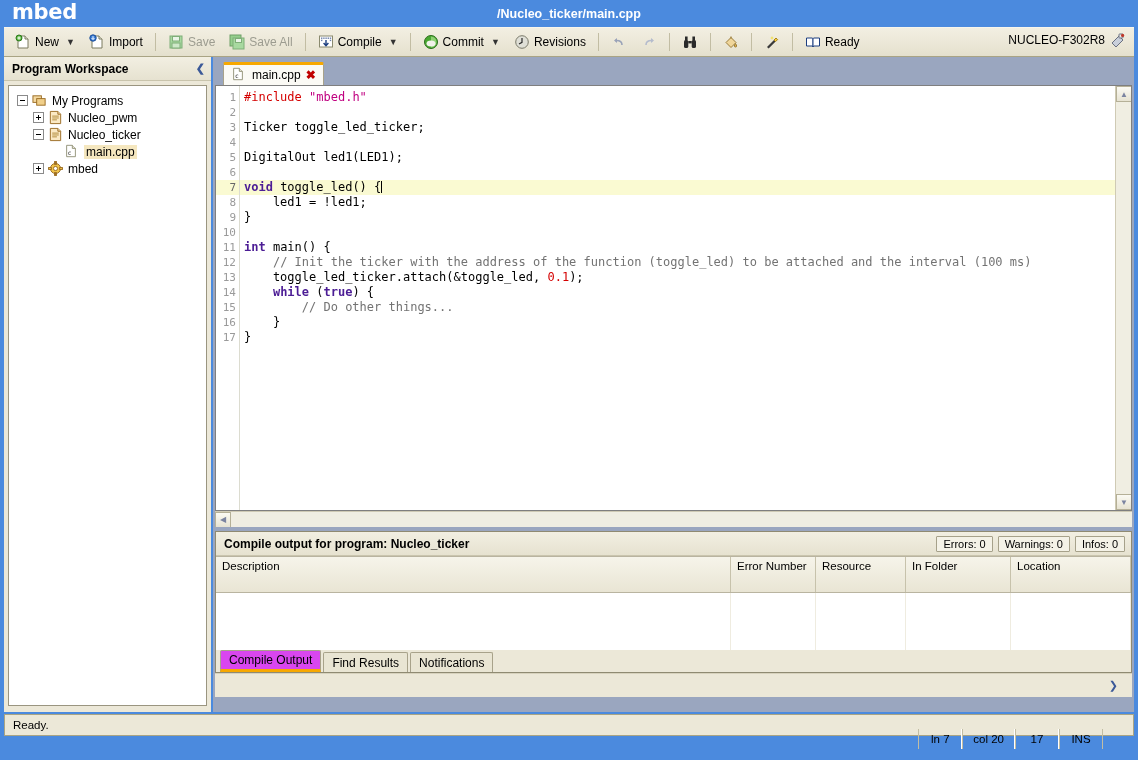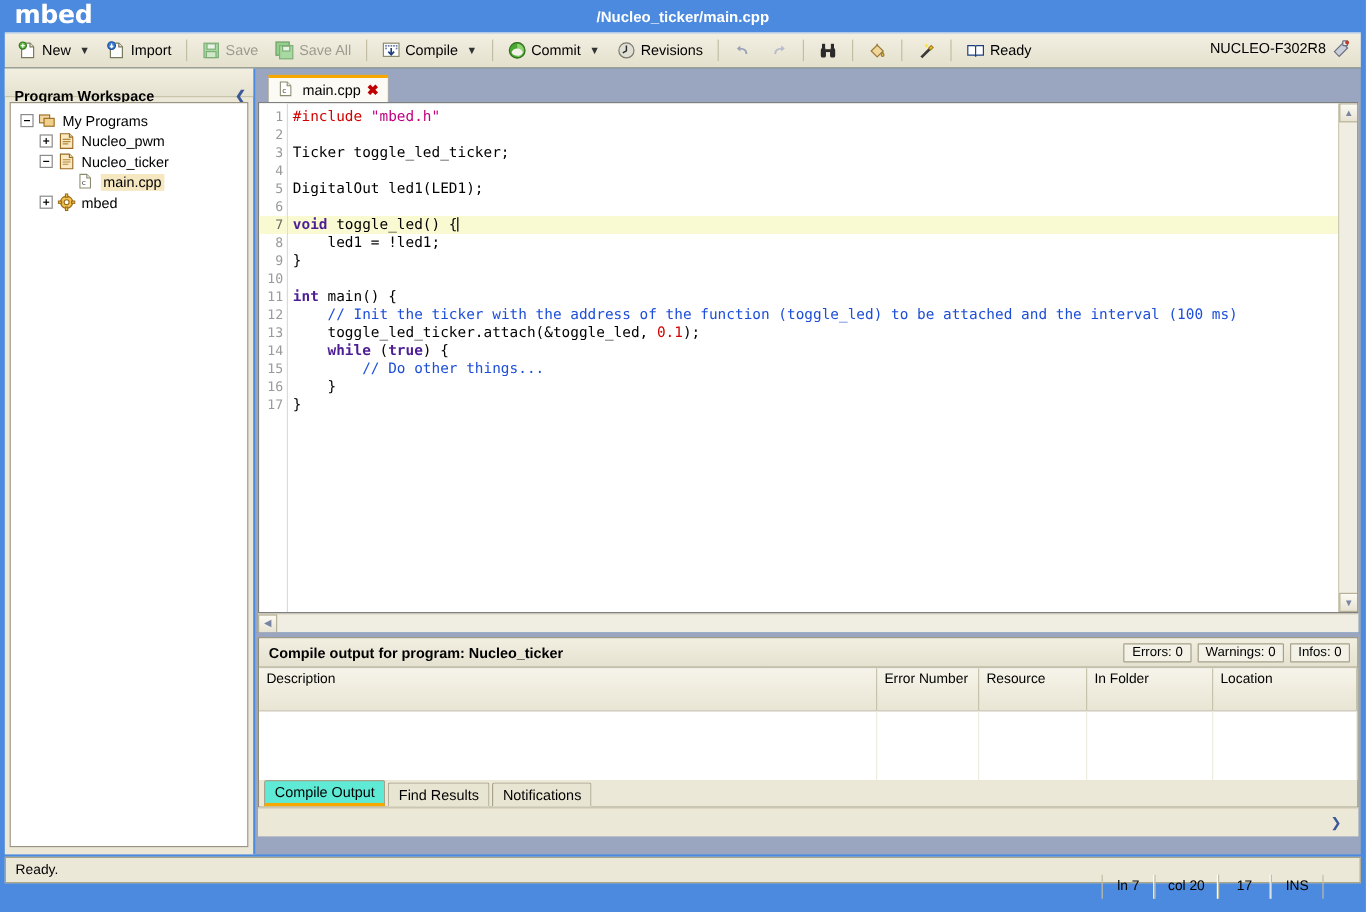--- a/index.html
+++ b/index.html
@@ -68,22 +68,22 @@
 
   
   .sidebar {
     width:210px;
     background:#ece8d8;
     display:flex; flex-direction:column;
     border-right:2px solid #4b8ade;
   }
   .panel-head {
     height:24px;
-    display:flex; align-items:flex-start; justify-content:space-between;
-    padding:16px 6px 0 8px;
+    display:flex; align-items:center; justify-content:space-between;
+    padding:0 6px 0 8px;
     background:linear-gradient(to bottom,#f2efe2,#e6e2d0);
     font-weight:bold; font-size:12px;
     border-bottom:1px solid #c9c4ac;
   }
   .tree {
     flex:1; margin:4px 4px 6px 4px;
     background:#ffffff;
     border:1px solid #9a9580;
     overflow:auto;
     padding:6px 4px;
@@ -148,21 +148,21 @@
     font-family:"DejaVu Sans Mono", monospace;
     font-size:12px; line-height:15px;
     white-space:pre;
     overflow:hidden;
   }
   .codelines .ln { height:15px; line-height:15px; padding-left:4px; }
   .codelines .ln.cur { background:#fafad2; }
   .k { color:#4c1d95; font-weight:bold; }
   .pp { color:#d40000; }
   .str { color:#c00080; }
-  .cm { color:#1d4ed8; }
+  .cm { color:#737373; }
   .num { color:#d40000; }
   .caretbar {
     display:inline-block; width:1px; height:12px; background:#000;
     vertical-align:-2px; margin-left:0px;
   }
 
   
   .vsb {
     width:16px; flex:none; background:#f0eee2;
     border-left:1px solid #cfcab4;
@@ -218,21 +218,21 @@
   .gbody { flex:1; background:#fff; display:flex; }
   .gbody .gcol { border-right:1px solid #efece0; }
   .tabrow { height:22px; display:flex; align-items:flex-end; padding-left:4px; background:#ece8d8; }
   .btab {
     height:20px; padding:0 8px; font-size:12px;
     display:flex; align-items:center;
     background:#e9e5d3; border:1px solid #a8a28a; border-bottom:none;
     margin-right:2px; border-radius:2px 2px 0 0;
   }
   .btab.active {
-    background:#5eead4;
+    background:#d946ef;
     border-bottom:3px solid #f7a800;
     height:22px;
   }
   .outfooter { height:24px; background:#ece8d8; display:flex; align-items:center; justify-content:flex-end; padding-right:14px; border-top:1px solid #d7d2bd;}
   .chev { color:#3b5998; font-size:11px; }
 
   
   .statusbar {
     height:22px; margin-top:2px;
     background:#ece8d8;

